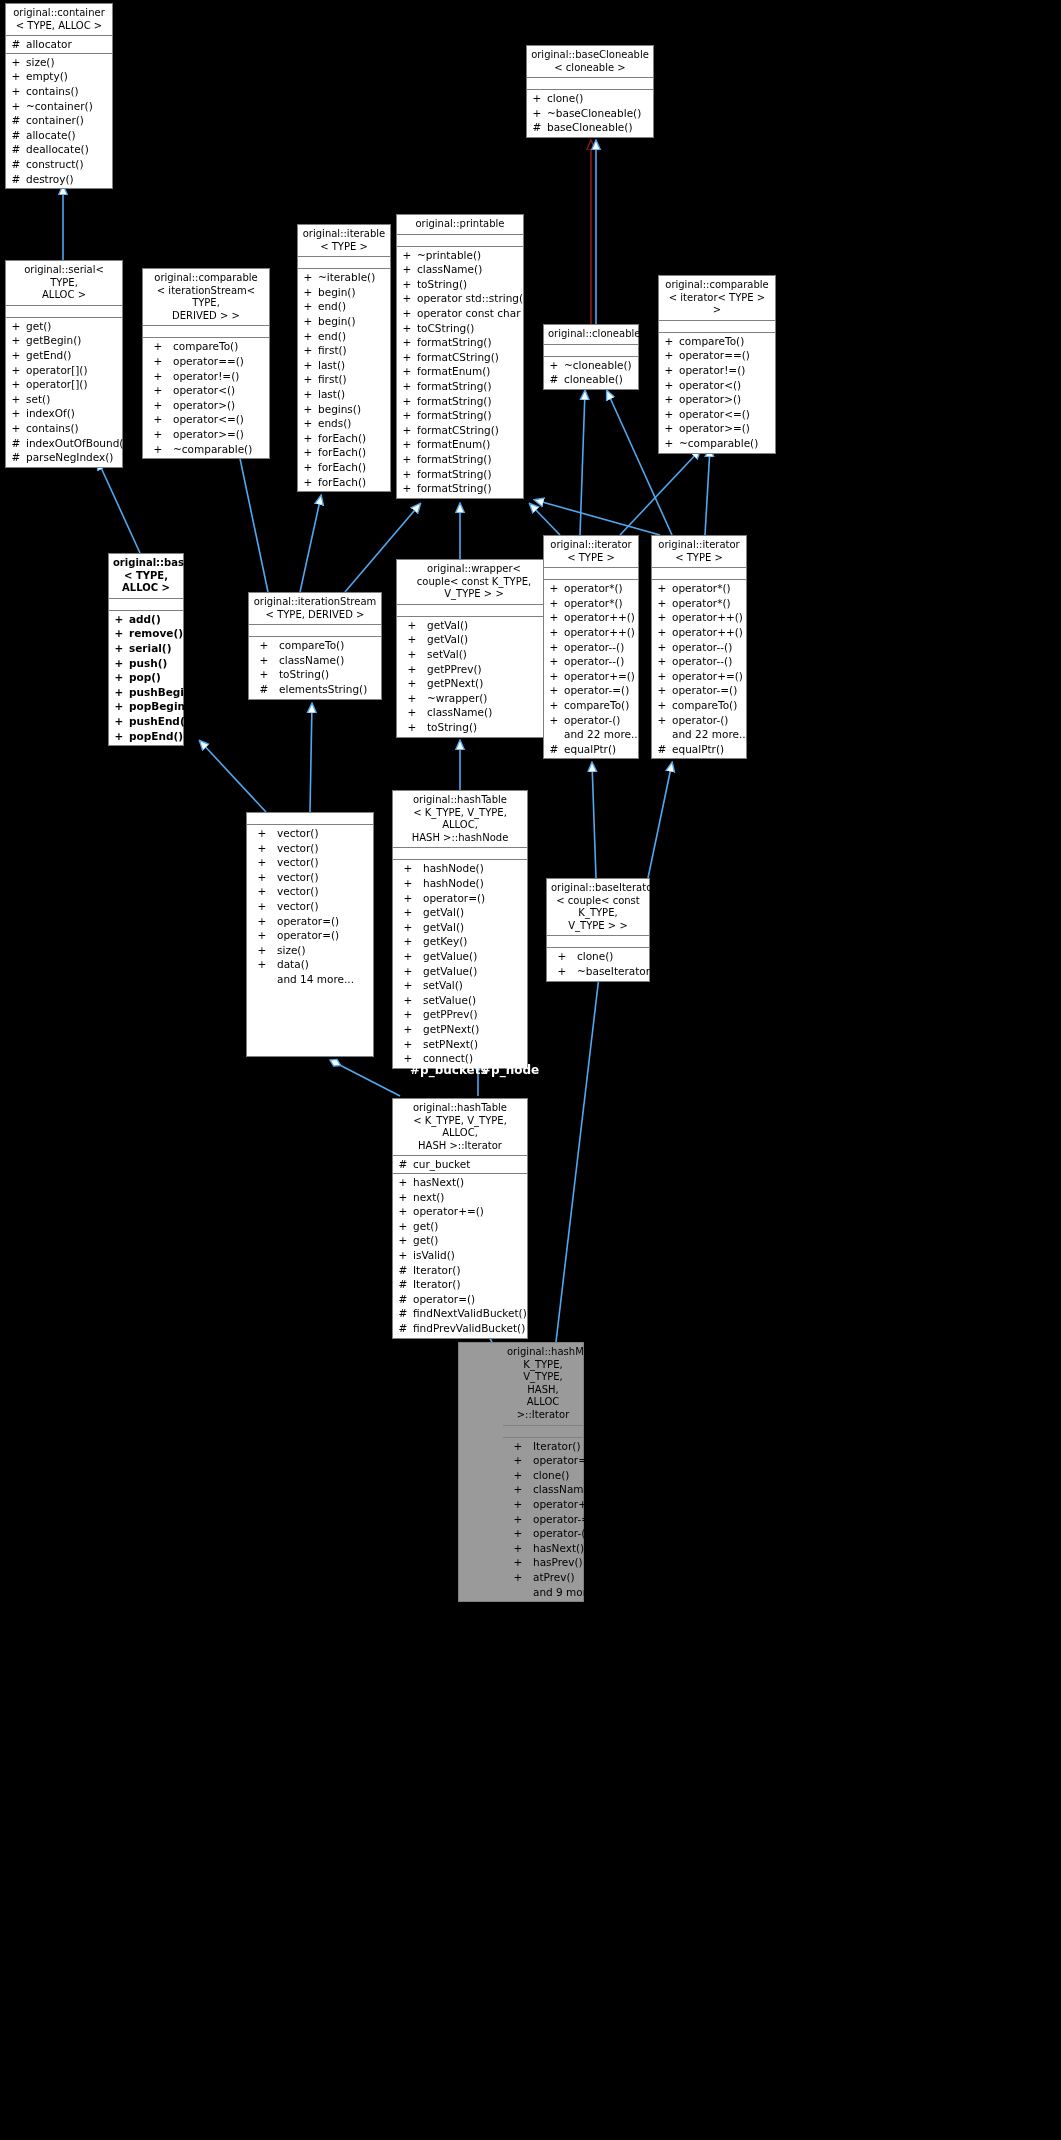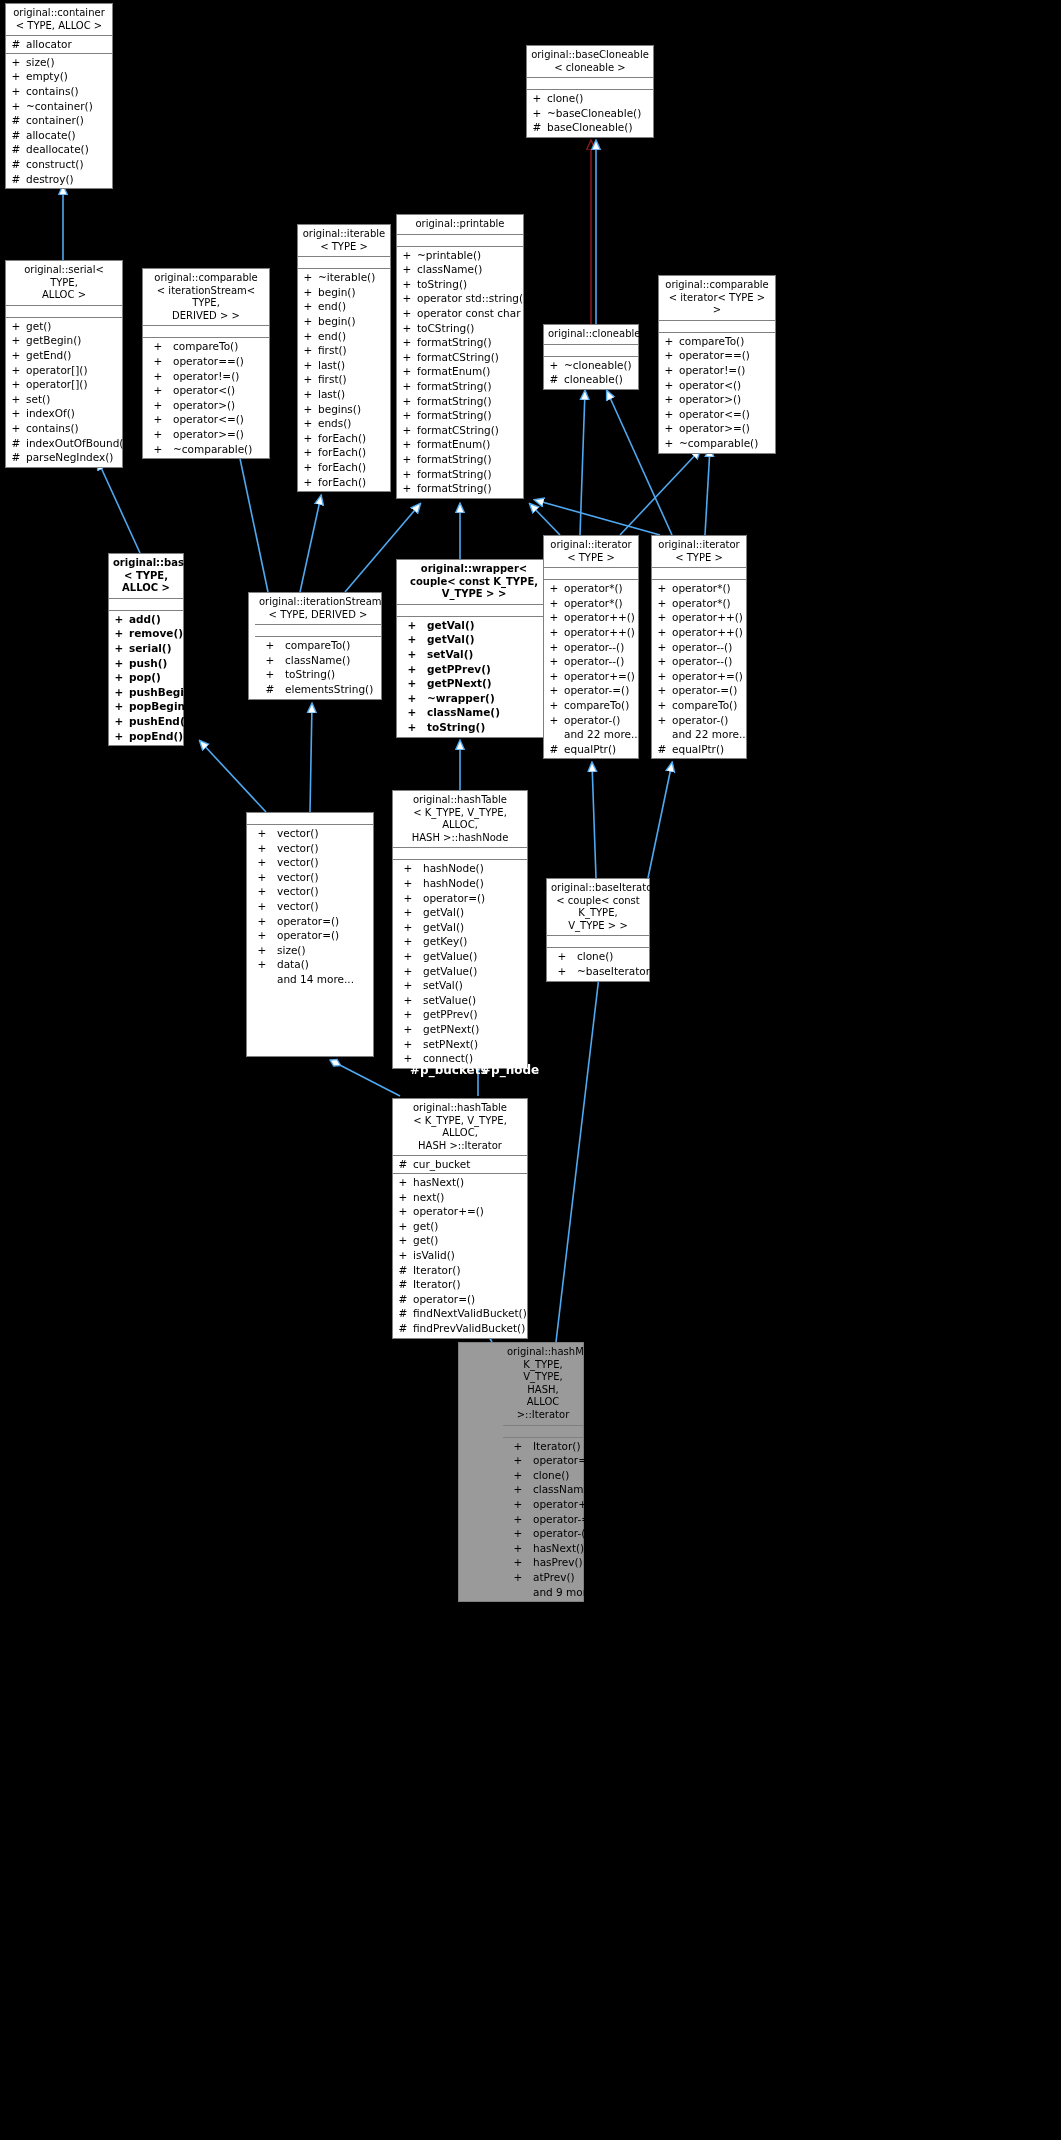--- a/index.html
+++ b/index.html
@@ -501,21 +501,21 @@
         <div class="row">
           <span class="vis">+</span>
           <span class="mname">pushEnd()</span>
         </div>
         <div class="row">
           <span class="vis">+</span>
           <span class="mname">popEnd()</span>
         </div>
       </div>
     </div>
-    <div class="node" style="left: 248px; top: 592px; width: 134px; min-height: 106px; padding-left: 6px;">
+    <div class="node" style="left: 248px; top: 592px; width: 134px; min-height: 106px;">
       <div class="ntitle">
         <div>original::iterationStream</div>
         <div>&lt; TYPE, DERIVED &gt;</div>
       </div>
       <div class="nattrs"></div>
       <div class="nmeth">
         <div class="row ctr">
           <span class="vis">+</span>
           <span class="mname">compareTo()</span>
         </div>
@@ -526,21 +526,21 @@
         <div class="row ctr">
           <span class="vis">+</span>
           <span class="mname">toString()</span>
         </div>
         <div class="row ctr">
           <span class="vis">#</span>
           <span class="mname">elementsString()</span>
         </div>
       </div>
     </div>
-    <div class="node" style="left: 396px; top: 559px; width: 156px; min-height: 176px; font-weight: bold;">
+    <div class="node" style="left: 396px; top: 559px; width: 156px; min-height: 176px;">
       <div class="ntitle">
         <div>original::wrapper&lt;</div>
         <div>couple&lt; const K_TYPE,</div>
         <div>V_TYPE &gt; &gt;</div>
       </div>
       <div class="nattrs"></div>
       <div class="nmeth">
         <div class="row ctr">
           <span class="vis">+</span>
           <span class="mname">getVal()</span>

